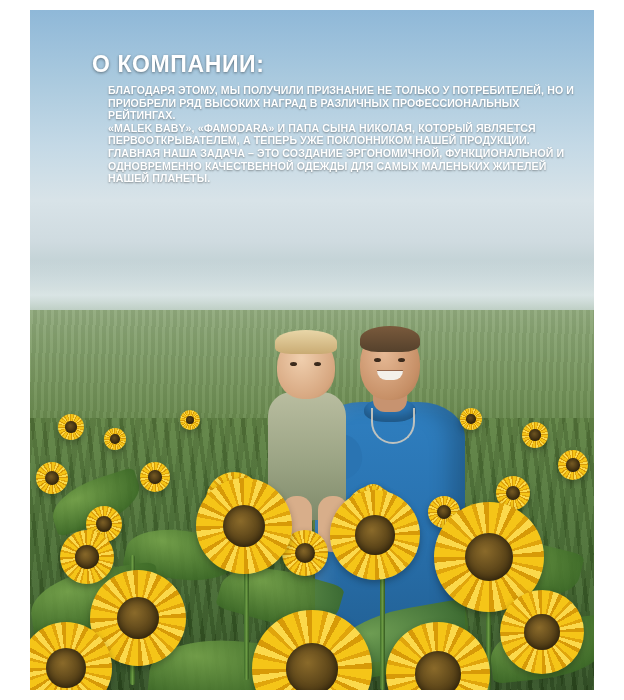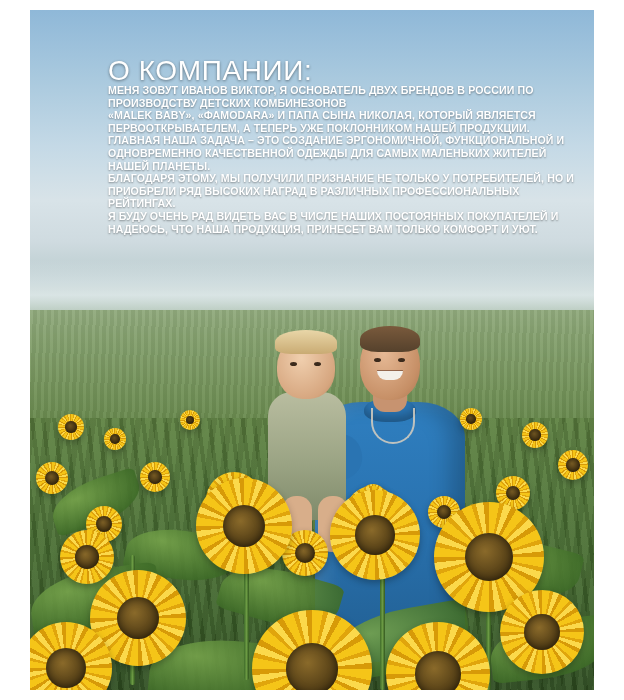--- a/index.html
+++ b/index.html
@@ -266,25 +266,25 @@
   .stem {
     position: absolute;
     width: 5px;
     background: linear-gradient(to right, #3f6b2a, #6b9a43, #33581f);
     border-radius: 3px;
   }
 
   
   .heading {
     position: absolute;
-    left: 78px;
+    left: 62px;
     top: 26px;
     color: #ffffff;
-    font-size: 28px;
-    font-weight: normal;
+    font-size: 23px;
+    font-weight: bold;
     letter-spacing: .6px;
     text-shadow: 0 1px 3px rgba(0,0,0,0.45);
     font-stretch: condensed;
   }
   .body-text {
     position: absolute;
     left: 78px;
     top: 74px;
     width: 466px;
     color: #ffffff;
@@ -452,20 +452,18 @@
         <div class="center"></div>
       </div>
     <div class="sf" style="left:-10px; top:612px; width:92px; height:92px;">
         <div class="petals"></div>
         <div class="center"></div>
       </div>
 
     <h1 class="heading">О КОМПАНИИ:</h1>
 
     <div class="body-text">
-      <p>МЕНЯ ЗОВУТ ИВАНОВ ВИКТОР, Я ОСНОВАТЕЛЬ ДВУХ БРЕНДОВ В РОССИИ ПО ПРОИЗВОДСТВУ ДЕТСКИХ КОМБИНЕЗОНОВ</p>
+      <p>БЛАГОДАРЯ ЭТОМУ, МЫ ПОЛУЧИЛИ ПРИЗНАНИЕ НЕ ТОЛЬКО У ПОТРЕБИТЕЛЕЙ, НО И ПРИОБРЕЛИ РЯД ВЫСОКИХ НАГРАД В РАЗЛИЧНЫХ ПРОФЕССИОНАЛЬНЫХ РЕЙТИНГАХ.</p>
       <p>«MALEK BABY», «ФАМОDARA» И ПАПА СЫНА НИКОЛАЯ, КОТОРЫЙ ЯВЛЯЕТСЯ ПЕРВООТКРЫВАТЕЛЕМ, А ТЕПЕРЬ УЖЕ ПОКЛОННИКОМ НАШЕЙ ПРОДУКЦИИ. ГЛАВНАЯ НАША ЗАДАЧА – ЭТО СОЗДАНИЕ ЭРГОНОМИЧНОЙ, ФУНКЦИОНАЛЬНОЙ И ОДНОВРЕМЕННО КАЧЕСТВЕННОЙ ОДЕЖДЫ ДЛЯ САМЫХ МАЛЕНЬКИХ ЖИТЕЛЕЙ НАШЕЙ ПЛАНЕТЫ.</p>
-      <p>БЛАГОДАРЯ ЭТОМУ, МЫ ПОЛУЧИЛИ ПРИЗНАНИЕ НЕ ТОЛЬКО У ПОТРЕБИТЕЛЕЙ, НО И ПРИОБРЕЛИ РЯД ВЫСОКИХ НАГРАД В РАЗЛИЧНЫХ ПРОФЕССИОНАЛЬНЫХ РЕЙТИНГАХ.</p>
-      <p>Я БУДУ ОЧЕНЬ РАД ВИДЕТЬ ВАС В ЧИСЛЕ НАШИХ ПОСТОЯННЫХ ПОКУПАТЕЛЕЙ И НАДЕЮСЬ, ЧТО НАША ПРОДУКЦИЯ, ПРИНЕСЕТ ВАМ ТОЛЬКО КОМФОРТ И УЮТ.</p>
     </div>
 
   </div>
 </div>
 
 </body></html>

